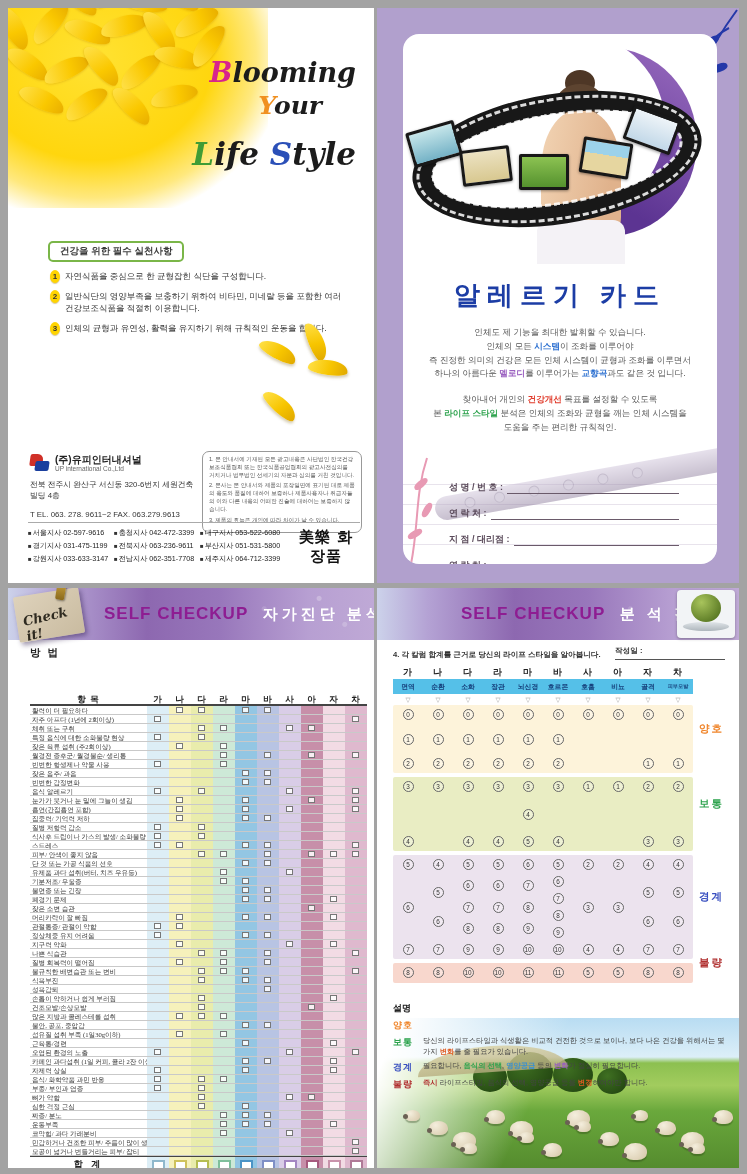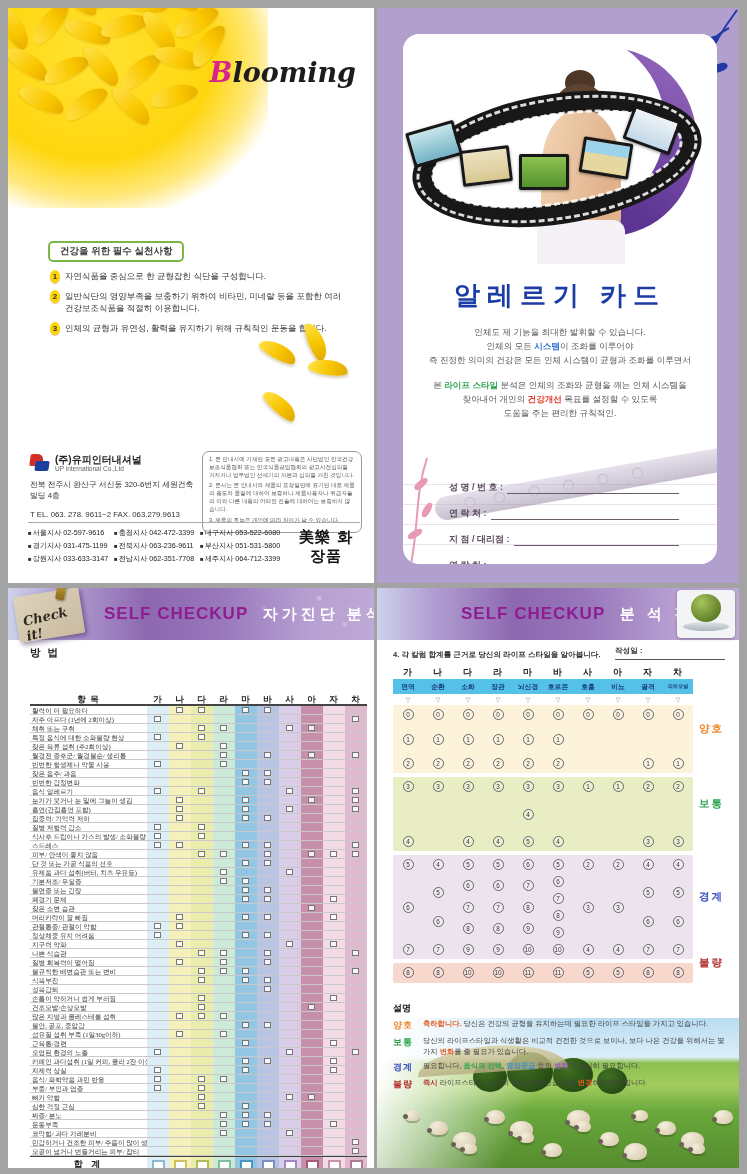--- a/index.html
+++ b/index.html
@@ -178,20 +178,22 @@
           <div class="petal" style="left: 176px; top: 70px; transform: rotate(15deg);"></div>
           <div class="petal" style="left: 206px; top: 58px; transform: rotate(-55deg);"></div>
           <div class="petal" style="left: 40px; top: 112px; transform: rotate(25deg);"></div>
           <div class="petal" style="left: 84px; top: 116px; transform: rotate(-35deg);"></div>
           <div class="petal" style="left: 130px; top: 118px; transform: rotate(45deg);"></div>
           <div class="petal" style="left: 172px; top: 108px; transform: rotate(-15deg);"></div>
         </div>
     </div>
     <div class="brand">
       <div class="l1"><span style="color: rgb(216, 37, 140); font-weight: bold;">B</span><span style="color: rgb(28, 28, 28); font-weight: bold;">looming</span></div>
+      <div class="l2"><span style="color: rgb(240, 144, 32); font-weight: bold;">Y</span><span style="color: rgb(28, 28, 28); font-weight: bold;">our</span></div>
+      <div class="l3"><span style="color: rgb(63, 156, 53); font-weight: bold;">L</span><span style="color: rgb(28, 28, 28); font-weight: bold;">ife </span><span style="color: rgb(43, 80, 184); font-weight: bold;">S</span><span style="color: rgb(28, 28, 28); font-weight: bold;">tyle</span></div>
     </div>
     <div class="practice-box">건강을 위한 필수 실천사항</div>
     <div class="practices" id="practices">
         <div class="practice">
           <div class="pnum">1</div>
           <div>자연식품을 중심으로 한 균형잡힌 식단을 구성합니다.</div>
         </div>
         <div class="practice">
           <div class="pnum">2</div>
           <div>일반식단의 영양부족을 보충하기 위하여 비타민, 미네랄 등을 포함한 여러 건강보조식품을 적절히 이용합니다.</div>
@@ -272,23 +274,24 @@
             <div class="chip" style="left: 116px; top: 112px; width: 50px; height: 36px; transform: rotate(0deg); background: linear-gradient(rgb(140, 194, 82), rgb(85, 146, 46));"></div>
             <div class="chip" style="left: 178px; top: 98px; width: 50px; height: 36px; transform: rotate(9deg); background: linear-gradient(rgb(156, 210, 234) 40%, rgb(230, 214, 160) 40%);"></div>
             <div class="chip" style="left: 224px; top: 70px; width: 50px; height: 36px; transform: rotate(20deg); background: linear-gradient(rgb(238, 244, 248), rgb(194, 216, 232));"></div>
           </div>
       </div>
       <div class="tr-title-kr">알레르기 카드</div>
       <div class="intro" id="intro-block">
           <div><span>인체도 제 기능을 최대한 발휘할 수 있습니다.</span></div>
           <div><span>인체의 모든 </span><span style="color: rgb(43, 111, 208); font-weight: bold;">시스템</span><span>이 조화를 이루어야</span></div>
           <div><span>즉 진정한 의미의 건강은 모든 인체 시스템이 균형과 조화를 이루면서</span></div>
+          <div><span>하나의 아름다운 </span><span style="color: rgb(154, 95, 192); font-weight: bold;">멜로디</span><span>를 이루어가는 </span><span style="color: rgb(43, 111, 208); font-weight: bold;">교향곡</span><span>과도 같은 것 입니다.</span></div>
           <div class="gap"></div>
+          <div><span>찾아내어 개인의 </span><span style="color: rgb(224, 58, 42); font-weight: bold;">건강개선</span><span> 목표를 설정할 수 있도록</span></div>
           <div><span>본 </span><span style="color: rgb(46, 163, 78); font-weight: bold;">라이프 스타일</span><span> 분석은 인체의 조화와 균형을 깨는 인체 시스템을</span></div>
-          <div><span>찾아내어 개인의 </span><span style="color: rgb(224, 58, 42); font-weight: bold;">건강개선</span><span> 목표를 설정할 수 있도록</span></div>
           <div><span>도움을 주는 편리한 규칙적인.</span></div>
         </div>
       <div class="formarea">
         <div class="sheetline" style="top:30px;"></div>
           <div class="sheetline" style="top:50px;"></div>
         <div class="sheetline" style="top:70px;"></div>
           <div class="sheetline" style="top:90px;"></div>
         <div class="flute">
           <i style="left:30px"></i>
             <i style="left:60px"></i>
@@ -1553,21 +1556,20 @@
         <div style="color: rgb(240, 134, 44); top: 28px;">양호</div>
         <div style="color: rgb(46, 163, 78); top: 103px;">보통</div>
         <div style="color: rgb(58, 80, 192); top: 196px;">경계</div>
         <div style="color: rgb(176, 48, 48); top: 262px;">불량</div>
       </div>
     <div class="explain">
       <div class="e-title">설명</div>
       <div id="e-rows">
           <div class="e-row">
             <div class="e-lab" style="color: rgb(240, 134, 44);">양호</div>
-            <div class="e-txt"><span style="color: rgb(224, 90, 32); font-weight: bold;">축하합니다.</span><span> 당신은 건강의 균형을 유지하는데 필요한 라이프 스타일을 가지고 있습니다.</span></div>
           </div>
           <div class="e-row">
             <div class="e-lab" style="color: rgb(46, 163, 78);">보통</div>
             <div class="e-txt"><span>당신의 라이프스타일과 식생활은 비교적 건전한 것으로 보이나, 보다 나은 건강을 위해서는 몇 가지 </span><span style="color: rgb(224, 90, 32); font-weight: bold;">변화</span><span>를 줄 필요가 있습니다.</span></div>
           </div>
           <div class="e-row">
             <div class="e-lab" style="color: rgb(58, 80, 192);">경계</div>
             <div class="e-txt"><span>필요합니다, </span><span style="color: rgb(46, 163, 78); font-weight: bold;">음식의 선택</span><span>, </span><span style="color: rgb(58, 144, 208); font-weight: bold;">영양공급</span><span> 등의 </span><span style="color: rgb(154, 95, 192); font-weight: bold;">변화</span><span>가 절실히 필요합니다.</span></div>
           </div>
           <div class="e-row">

